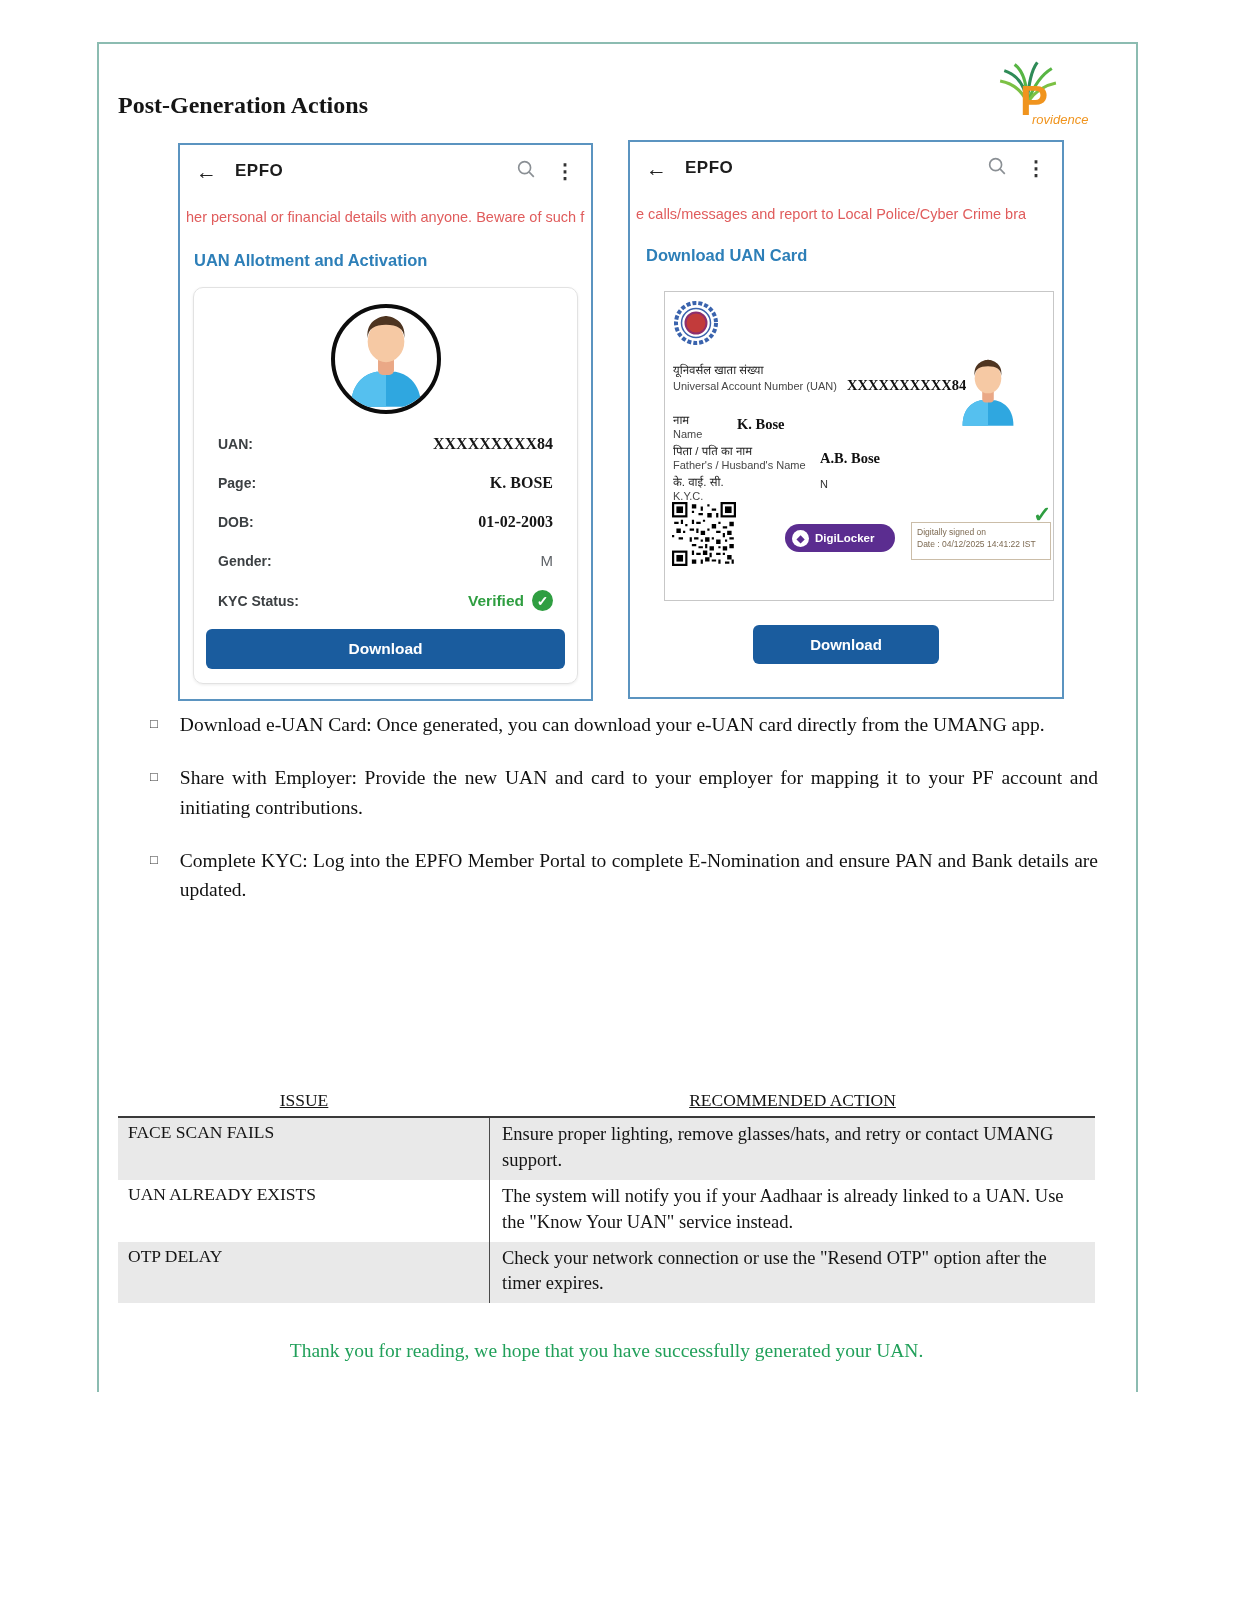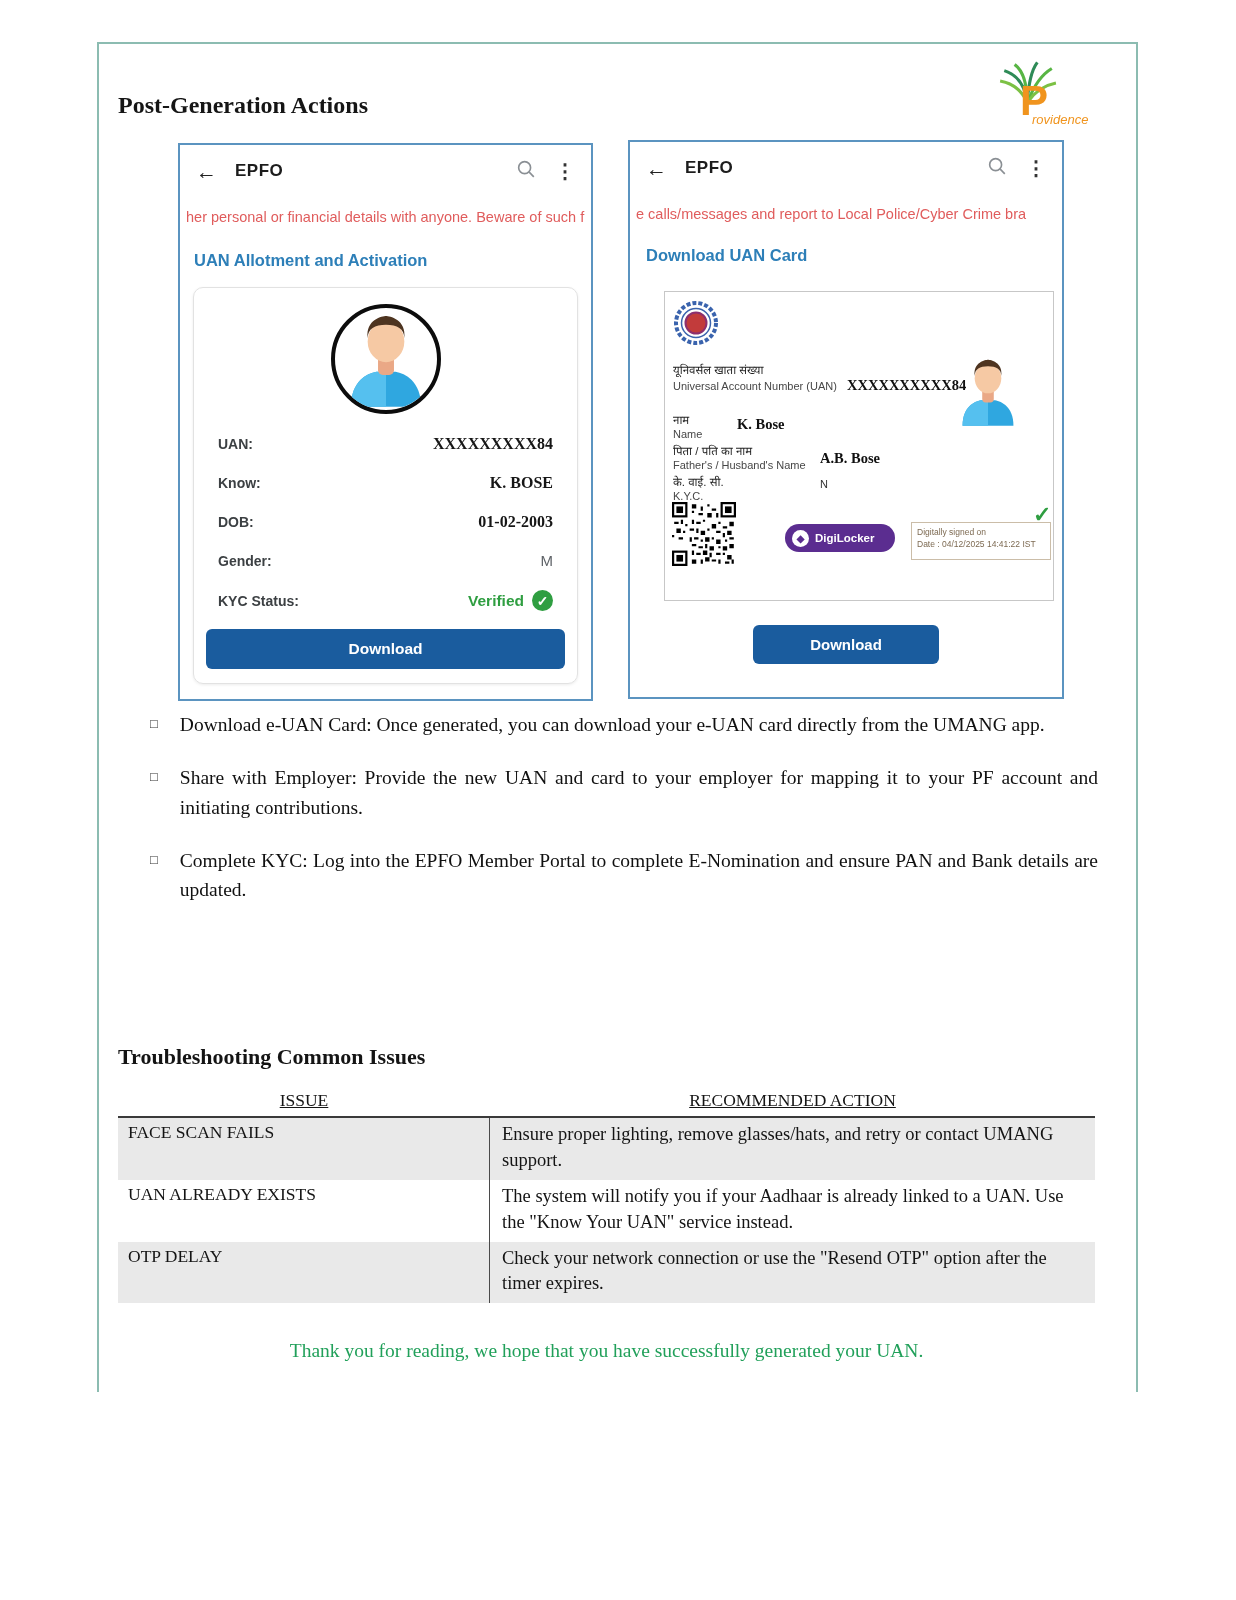--- a/index.html
+++ b/index.html
@@ -146,21 +146,21 @@
           <ellipse cx="32" cy="21" rx="11.5" ry="13" fill="#f6c9a4"></ellipse>
           <path d="M20.5 19 C19 7 30 5 32 5 C34 5 45 7 43.5 19 C43.5 13 39 10.5 32 10.5 C25 10.5 20.5 13 20.5 19 Z" fill="#4e3420"></path>
         </svg>
       </div>
 
       <div class="p1row">
         <span class="p1label">UAN:</span>
         <span class="p1value">XXXXXXXXX84</span>
       </div>
       <div class="p1row">
-        <span class="p1label">Know:</span>
+        <span class="p1label">Page:</span>
         <span class="p1value">K. BOSE</span>
       </div>
       <div class="p1row">
         <span class="p1label">DOB:</span>
         <span class="p1value">01-02-2003</span>
       </div>
       <div class="p1row">
         <span class="p1label">Gender:</span>
         <span class="p1value plain">M</span>
       </div>
@@ -263,21 +263,20 @@
     <div class="bullet">
       <span class="bmark">□</span>
       <span class="btext">Share with Employer: Provide the new UAN and card to your employer for mapping it to your PF account and initiating contributions.</span>
     </div>
     <div class="bullet">
       <span class="bmark">□</span>
       <span class="btext">Complete KYC: Log into the EPFO Member Portal to complete E-Nomination and ensure PAN and Bank details are updated.</span>
     </div>
   </div>
 
-  <div class="ts-head">Troubleshooting Common Issues</div>
 
   <div class="tstable">
     <div class="thead">
       <div class="th">ISSUE</div>
       <div class="th">RECOMMENDED ACTION</div>
     </div>
     <div class="tbody">
       <div class="tr odd">
         <div class="td1">FACE SCAN FAILS</div>
         <div class="td2">Ensure proper lighting, remove glasses/hats, and retry or contact UMANG support.</div>

